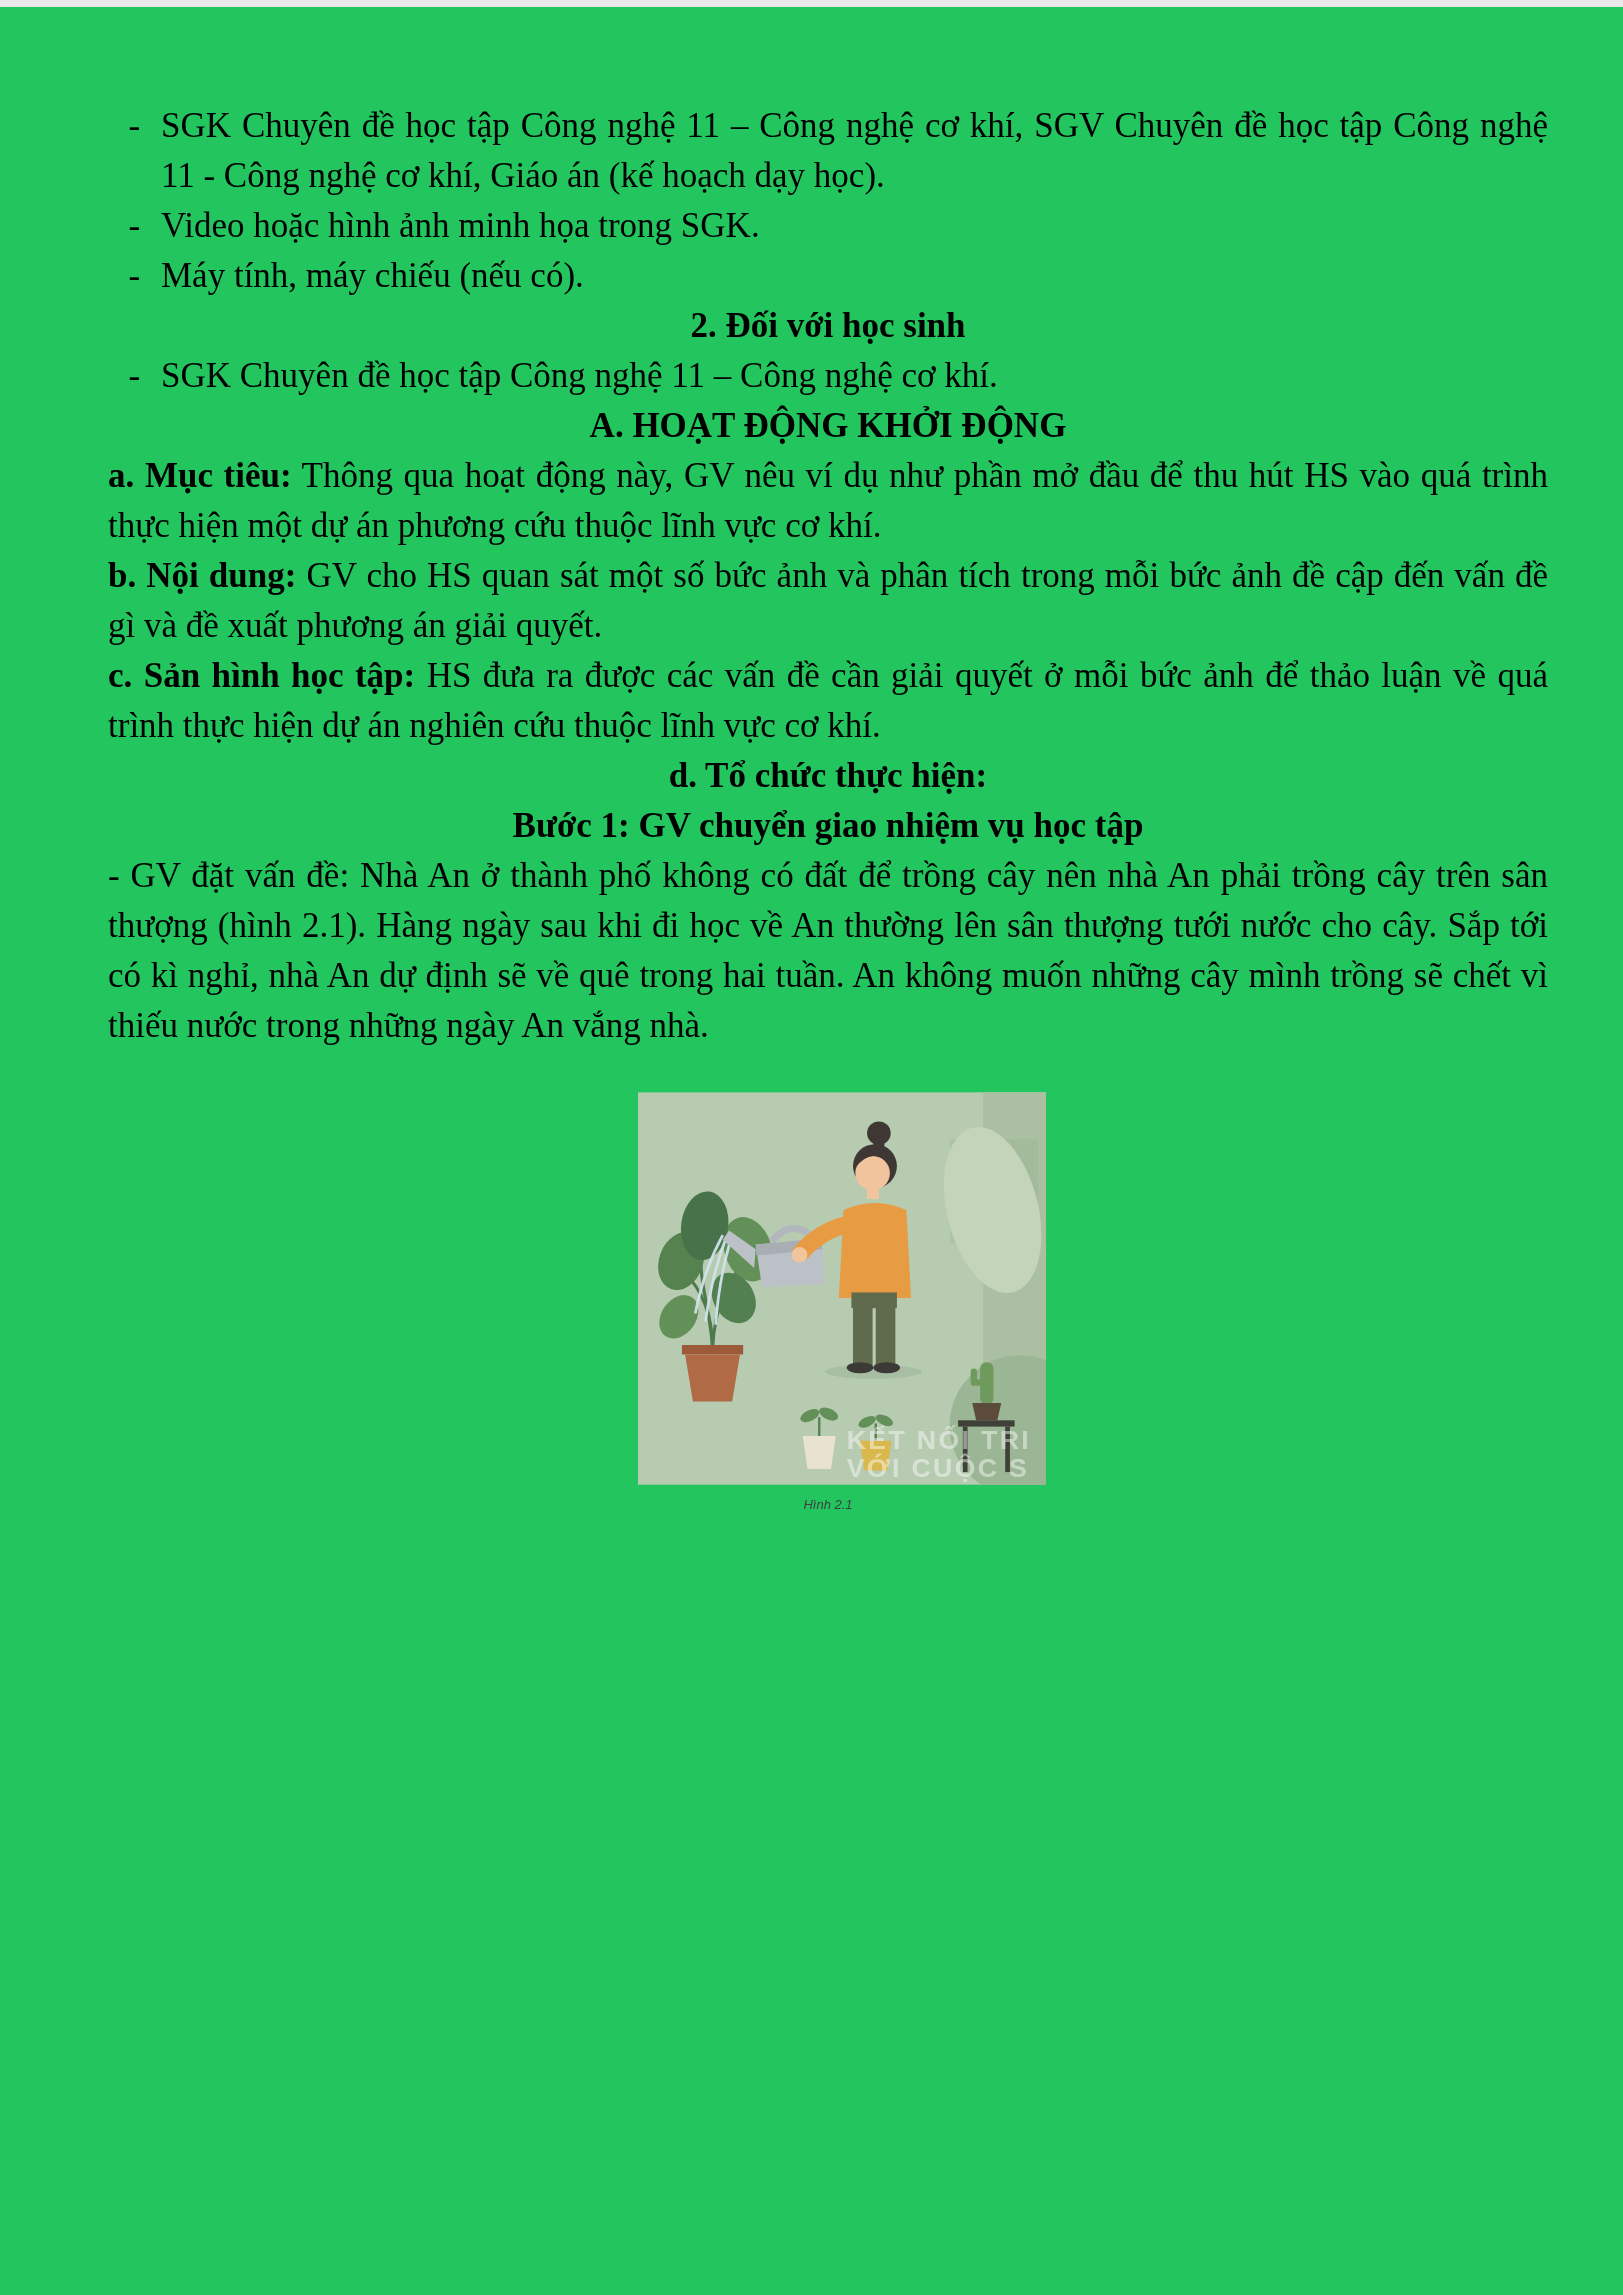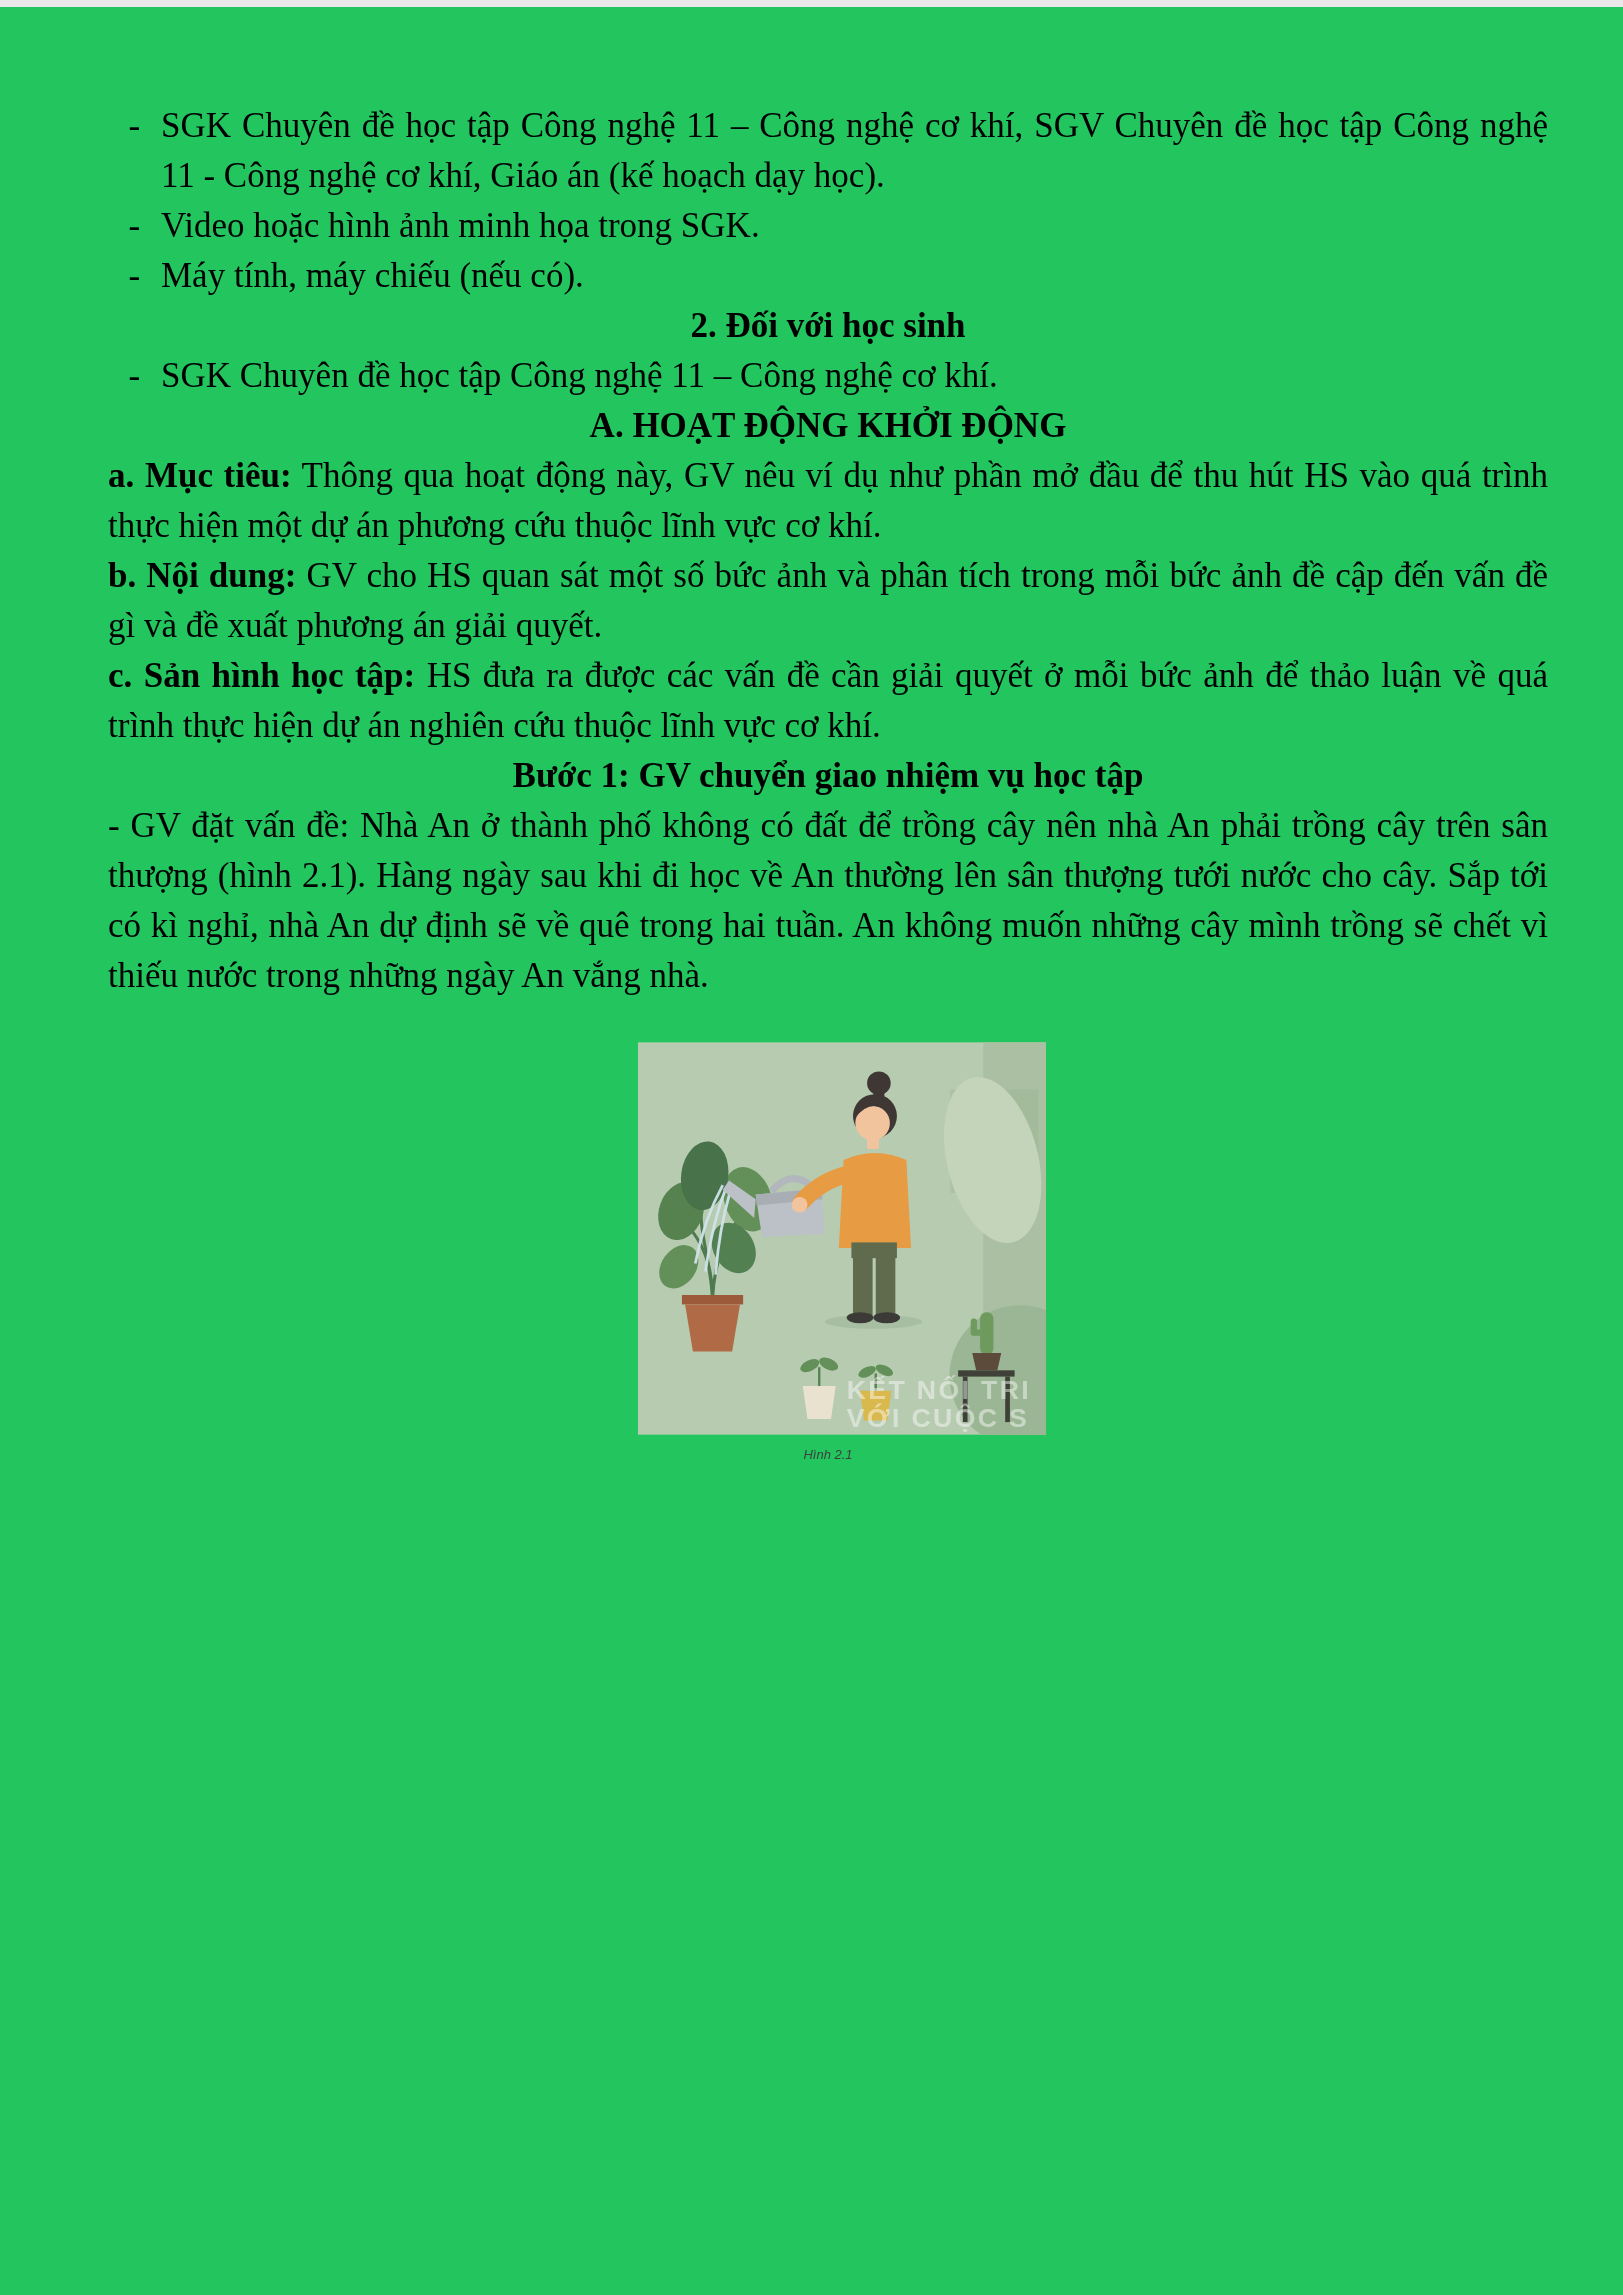--- a/index.html
+++ b/index.html
@@ -70,20 +70,21 @@
   </ul>
 
   <p class="heading">A. HOẠT ĐỘNG KHỞI ĐỘNG</p>
 
   <p><span class="b">a. Mục tiêu:</span> <span>Thông qua hoạt động này, GV nêu ví dụ như phần mở đầu để thu hút HS vào quá trình thực hiện một dự án phương cứu thuộc lĩnh vực cơ khí.</span></p>
 
   <p><span class="b">b. Nội dung:</span> <span>GV cho HS quan sát một số bức ảnh và phân tích trong mỗi bức ảnh đề cập đến vấn đề gì và đề xuất phương án giải quyết.</span></p>
 
   <p><span class="b">c. Sản hình học tập:</span> <span>HS đưa ra được các vấn đề cần giải quyết ở mỗi bức ảnh để thảo luận về quá trình thực hiện dự án nghiên cứu thuộc lĩnh vực cơ khí.</span></p>
 
+  <p class="heading">d. Tổ chức thực hiện:</p>
   <p class="heading">Bước 1: GV chuyển giao nhiệm vụ học tập</p>
 
   <p>- GV đặt vấn đề: Nhà An ở thành phố không có đất để trồng cây nên nhà An phải trồng cây trên sân thượng (hình 2.1). Hàng ngày sau khi đi học về An thường lên sân thượng tưới nước cho cây. Sắp tới có kì nghỉ, nhà An dự định sẽ về quê trong hai tuần. An không muốn những cây mình trồng sẽ chết vì thiếu nước trong những ngày An vắng nhà.</p>
 
   <div class="figure-wrap">
     <svg width="408" height="393" viewBox="0 0 520 500" xmlns="http://www.w3.org/2000/svg" style="font-size:45px">
 
       <rect width="520" height="500" fill="#b7cbb1"></rect>
       <rect x="440" y="0" width="80" height="500" fill="#abc0a3"></rect>
       <rect x="398" y="60" width="112" height="132" fill="#8aa885" opacity="0.25"></rect>

